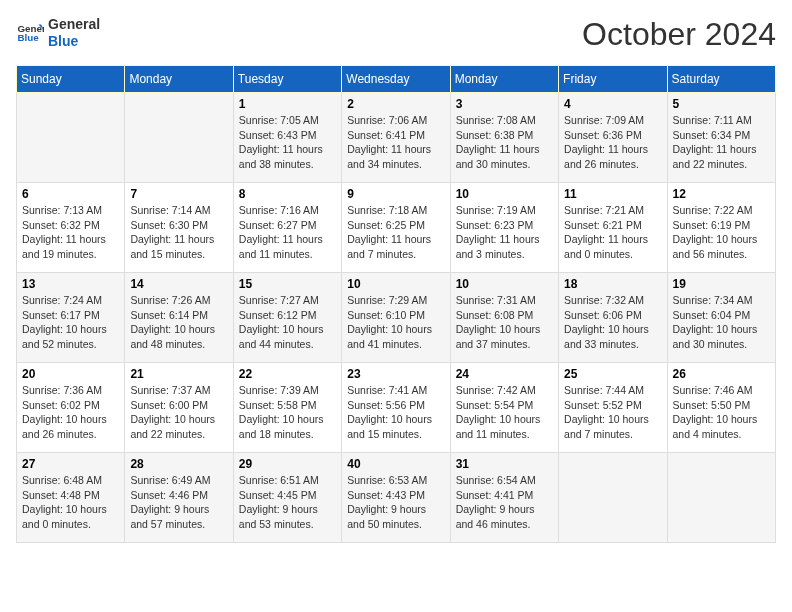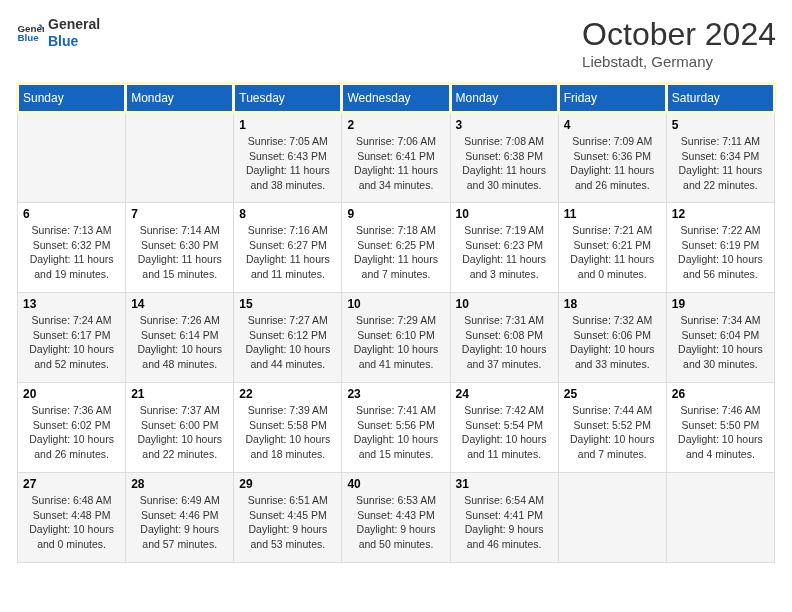--- a/index.html
+++ b/index.html
@@ -44,21 +44,21 @@
     }
     thead tr {
       background-color: #1565c0;
       color: #fff;
     }
     thead th {
       padding: 6px 4px;
       text-align: left;
       font-weight: normal;
       font-size: 12px;
-      border: 3px solid #fef9c3;
+      border: 1px solid #fef9c3;
     }
     tbody tr {
       vertical-align: top;
     }
     tbody tr:nth-child(odd) {
       background-color: #f5f5f5;
     }
     tbody tr:nth-child(even) {
       background-color: #fff;
     }
@@ -71,21 +71,20 @@
     .day-number {
       font-weight: bold;
       font-size: 12px;
       display: block;
       margin-bottom: 2px;
     }
     .day-info {
       color: #333;
       font-size: 10.5px;
       line-height: 1.4;
-      text-align: center;
     }
     .empty-cell {
       background-color: inherit;
     }
   </style>
 </head>
 <body>
 
 <div class="header">
   <div class="logo">
@@ -94,21 +93,20 @@
       <text x="2" y="32" font-size="14" font-weight="bold" fill="#1565c0">Blue</text>
       <polygon points="32,8 40,16 36,8" fill="#1565c0"></polygon>
     </svg>
     <div style="display:flex;flex-direction:column;justify-content:center;">
       <span style="font-weight:bold;font-size:14px;color:#333;line-height:1.2;">General</span>
       <span style="font-weight:bold;font-size:14px;color:#1565c0;line-height:1.2;">Blue</span>
     </div>
   </div>
   <div class="title-block">
     <div class="month-title">October 2024</div>
-    <div class="location">Liebstadt, Germany</div>
   </div>
 </div>
 
 <table>
   <thead>
     <tr>
     <th>Sunday</th>
         <th>Monday</th>
         <th>Tuesday</th>
         <th>Wednesday</th>

